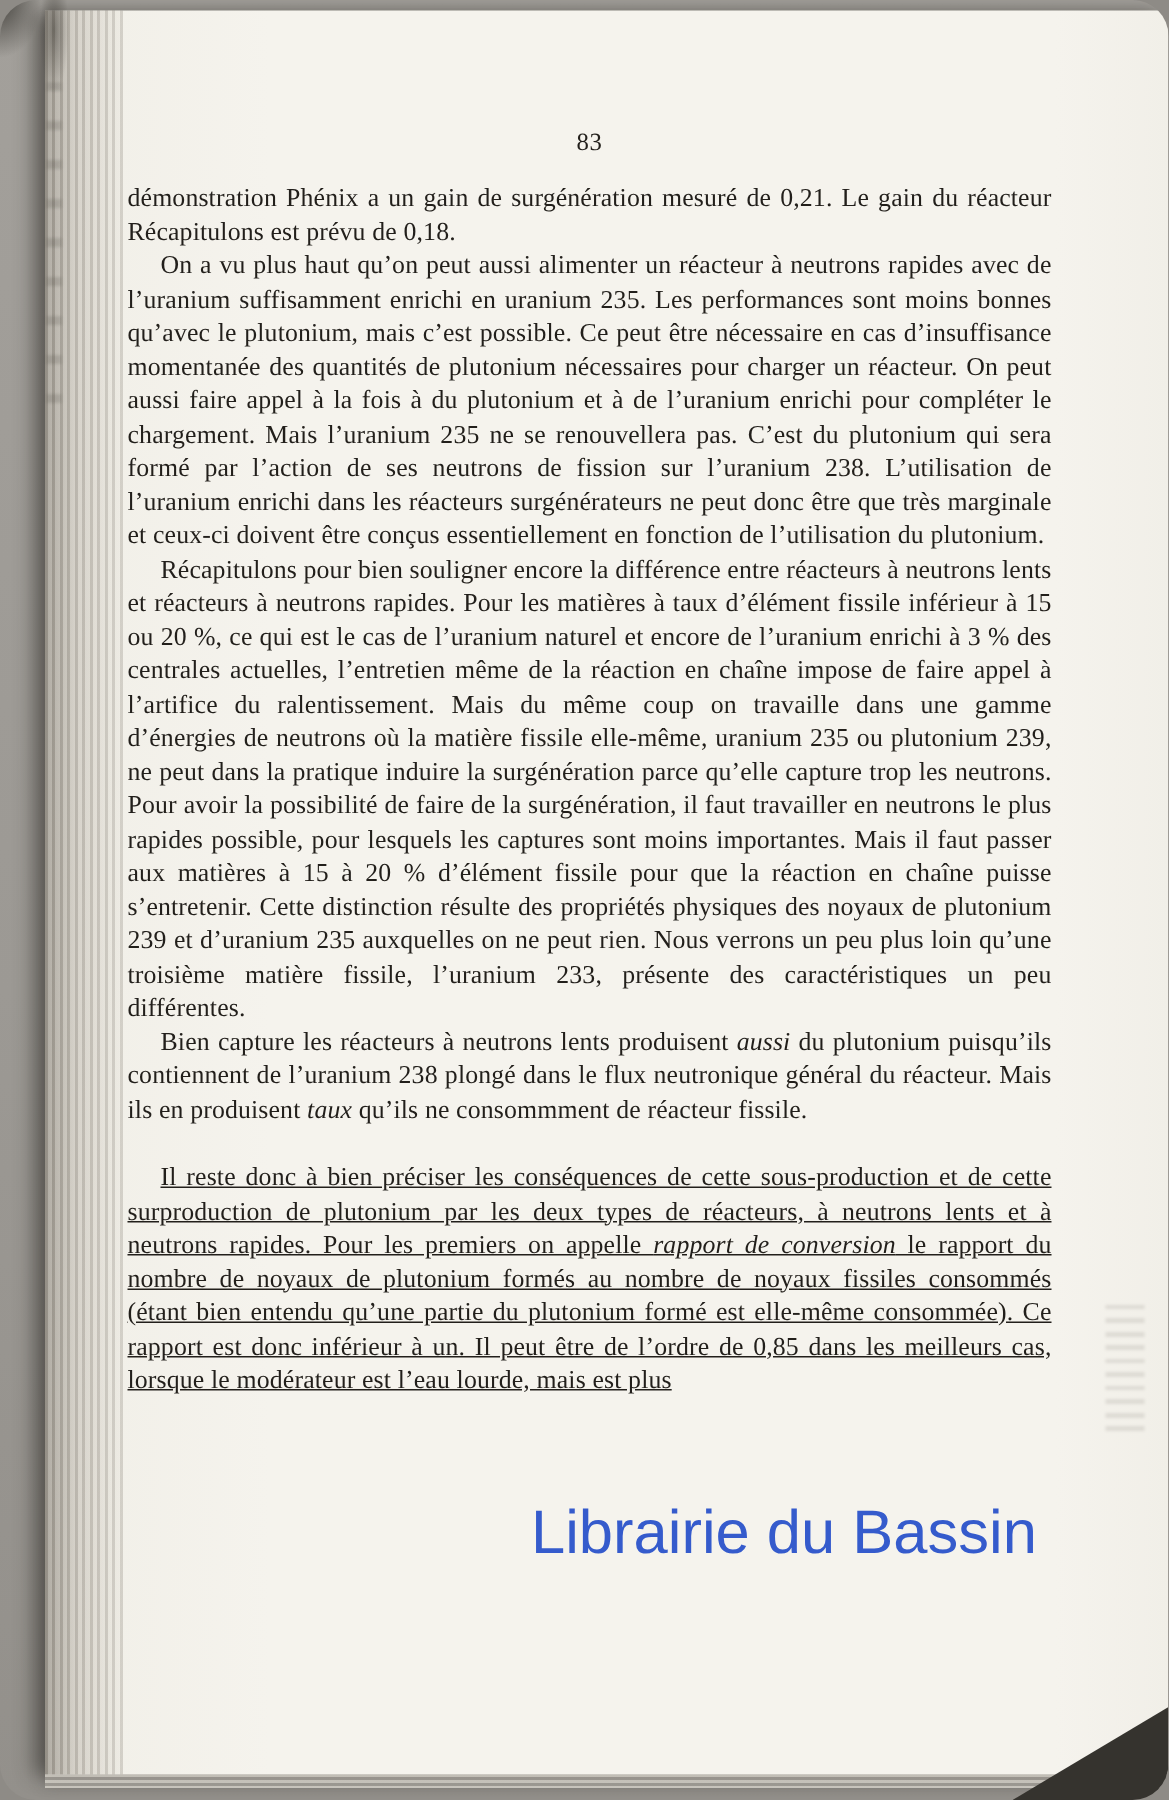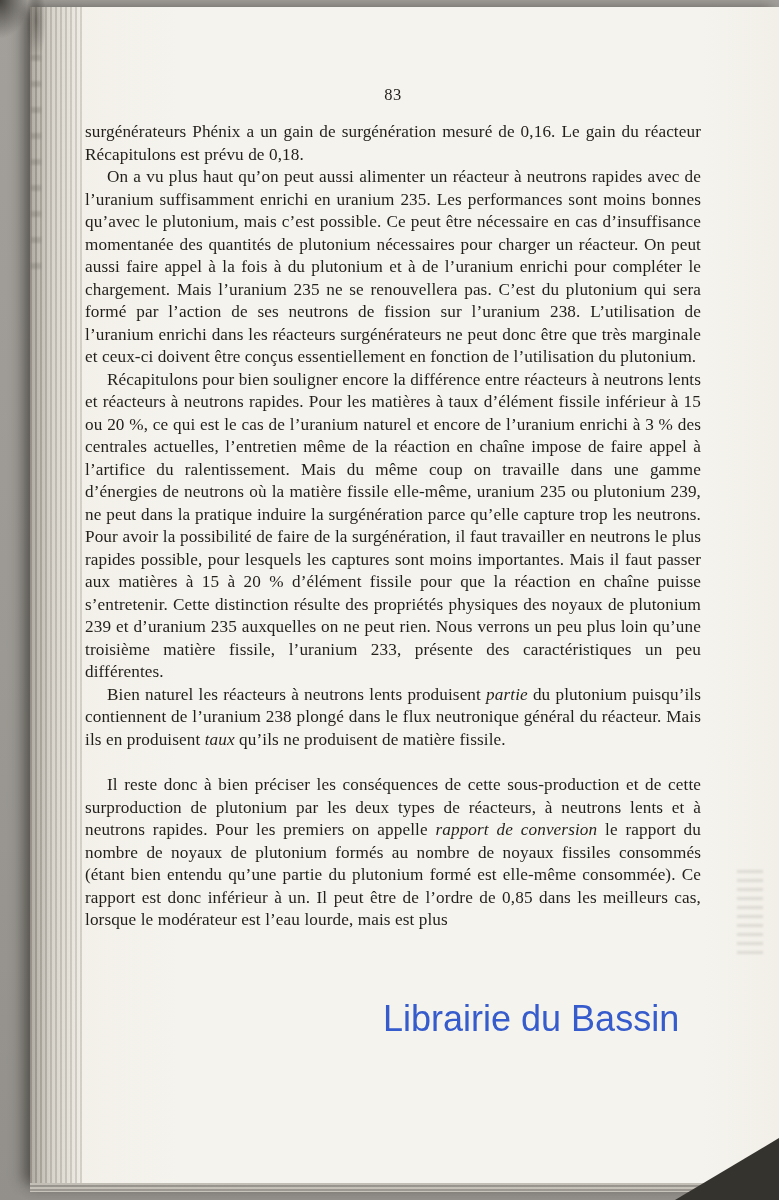--- a/index.html
+++ b/index.html
@@ -3,20 +3,21 @@
 <meta charset="utf-8">
 <style>
   html, body { margin: 0; padding: 0; background: #8e8b86; }
   .photo {
     position: relative;
     width: 779px;
     height: 1200px;
     overflow: hidden;
     background: linear-gradient(180deg, #a3a09b 0%, #9c9994 55%, #93908b 100%);
     font-family: "Liberation Serif", serif;
+    border-radius: 24px;
   }
   
   .page {
     position: absolute;
     left: 30px;
     top: 7px;
     width: 749px;
     height: 1176px;
     background: linear-gradient(90deg, #e8e5de 0%, #f2f0e9 6%, #f5f3ed 20%, #f5f3ed 90%, #f1efe8 100%);
     box-shadow: -8px 0 12px rgba(40,38,34,.45), 0 6px 10px rgba(40,38,34,.35);
@@ -93,48 +94,48 @@
     letter-spacing: .5px;
   }
   .text-block {
     font-size: 17.2px;
     line-height: 22.5px;
     text-align: justify;
     letter-spacing: .1px;
   }
   .para { margin: 0; }
   .para.indent { text-indent: 22px; }
-  .para.gap { margin-top: 23px; }
+  .para.gap { margin-top: 23px; text-decoration: underline; }
   .b { font-weight: normal; }
   .i { font-style: italic; }
   .watermark {
     position: absolute;
-    left: 383px;
+    left: 354px;
     top: 998px;
     font-family: "Liberation Sans", sans-serif;
-    font-size: 36px;
+    font-size: 41px;
     font-weight: 400;
     white-space: nowrap;
     opacity: .95;
     z-index: 5;
   }
 </style>
 </head>
 <body>
 
 <div class="photo">
 
   <div class="page">
     <div class="content">
       <div class="page-number">83</div>
       <div class="text-block">
-          <p class="para"><span>surgénérateurs </span><span class="b">Phénix</span><span> a un gain de surgénération mesuré de 0,16. Le gain du réacteur </span><span class="b">Récapitulons</span><span> est prévu de 0,18.</span></p>
+          <p class="para"><span>démonstration </span><span class="b">Phénix</span><span> a un gain de surgénération mesuré de 0,21. Le gain du réacteur </span><span class="b">Récapitulons</span><span> est prévu de 0,18.</span></p>
           <p class="para indent"><span>On a vu plus haut qu’on peut aussi alimenter un réacteur à neutrons rapides avec de l’uranium suffisamment enrichi en uranium 235. Les performances sont moins bonnes qu’avec le plutonium, mais c’est possible. Ce peut être nécessaire en cas d’insuffisance momentanée des quantités de plutonium nécessaires pour charger un réacteur. On peut aussi faire appel à la fois à du plutonium et à de l’uranium enrichi pour compléter le chargement. Mais l’uranium 235 ne se renouvellera pas. C’est du plutonium qui sera formé par l’action de ses neutrons de fission sur l’uranium 238. L’utilisation de l’uranium enrichi dans les réacteurs surgénérateurs ne peut donc être que très marginale et ceux-ci doivent être conçus essentiellement en fonction de l’utilisation du plutonium.</span></p>
           <p class="para indent"><span>Récapitulons pour bien souligner encore la différence entre réacteurs à neutrons lents et réacteurs à neutrons rapides. Pour les matières à taux d’élément fissile inférieur à 15 ou 20 %, ce qui est le cas de l’uranium naturel et encore de l’uranium enrichi à 3 % des centrales actuelles, l’entretien même de la réaction en chaîne impose de faire appel à l’artifice du ralentissement. Mais du même coup on travaille dans une gamme d’énergies de neutrons où la matière fissile elle-même, uranium 235 ou plutonium 239, ne peut dans la pratique induire la surgénération parce qu’elle capture trop les neutrons. Pour avoir la possibilité de faire de la surgénération, il faut travailler en neutrons le plus rapides possible, pour lesquels les captures sont moins importantes. Mais il faut passer aux matières à 15 à 20 % d’élément fissile pour que la réaction en chaîne puisse s’entretenir. Cette distinction résulte des propriétés physiques des noyaux de plutonium 239 et d’uranium 235 auxquelles on ne peut rien. Nous verrons un peu plus loin qu’une troisième matière fissile, l’uranium 233, présente des caractéristiques un peu différentes.</span></p>
-          <p class="para indent"><span>Bien naturel les réacteurs à neutrons lents produisent </span><span class="i">partie</span><span> du plutonium puisqu’ils contiennent de l’uranium 238 plongé dans le flux neutronique général du réacteur. Mais ils en produisent </span><span class="i">taux</span><span> qu’ils ne produisent de matière fissile.</span></p>
+          <p class="para indent"><span>Bien capture les réacteurs à neutrons lents produisent </span><span class="i">aussi</span><span> du plutonium puisqu’ils contiennent de l’uranium 238 plongé dans le flux neutronique général du réacteur. Mais ils en produisent </span><span class="i">taux</span><span> qu’ils ne consommment de réacteur fissile.</span></p>
           <p class="para indent gap"><span>Il reste donc à bien préciser les conséquences de cette sous-production et de cette surproduction de plutonium par les deux types de réacteurs, à neutrons lents et à neutrons rapides. Pour les premiers on appelle </span><span class="i">rapport de conversion</span><span> le rapport du nombre de noyaux de plutonium formés au nombre de noyaux fissiles consommés (étant bien entendu qu’une partie du plutonium formé est elle-même consommée). Ce rapport est donc inférieur à un. Il peut être de l’ordre de 0,85 dans les meilleurs cas, lorsque le modérateur est l’eau lourde, mais est plus</span></p>
         </div>
     </div>
   </div>
 
   <div class="spine-shade"></div>
   <div class="edge-marks"></div>
   <div class="tl-smudge"></div>
   <div class="showthrough"></div>
   <div class="bottom-edges"></div>

